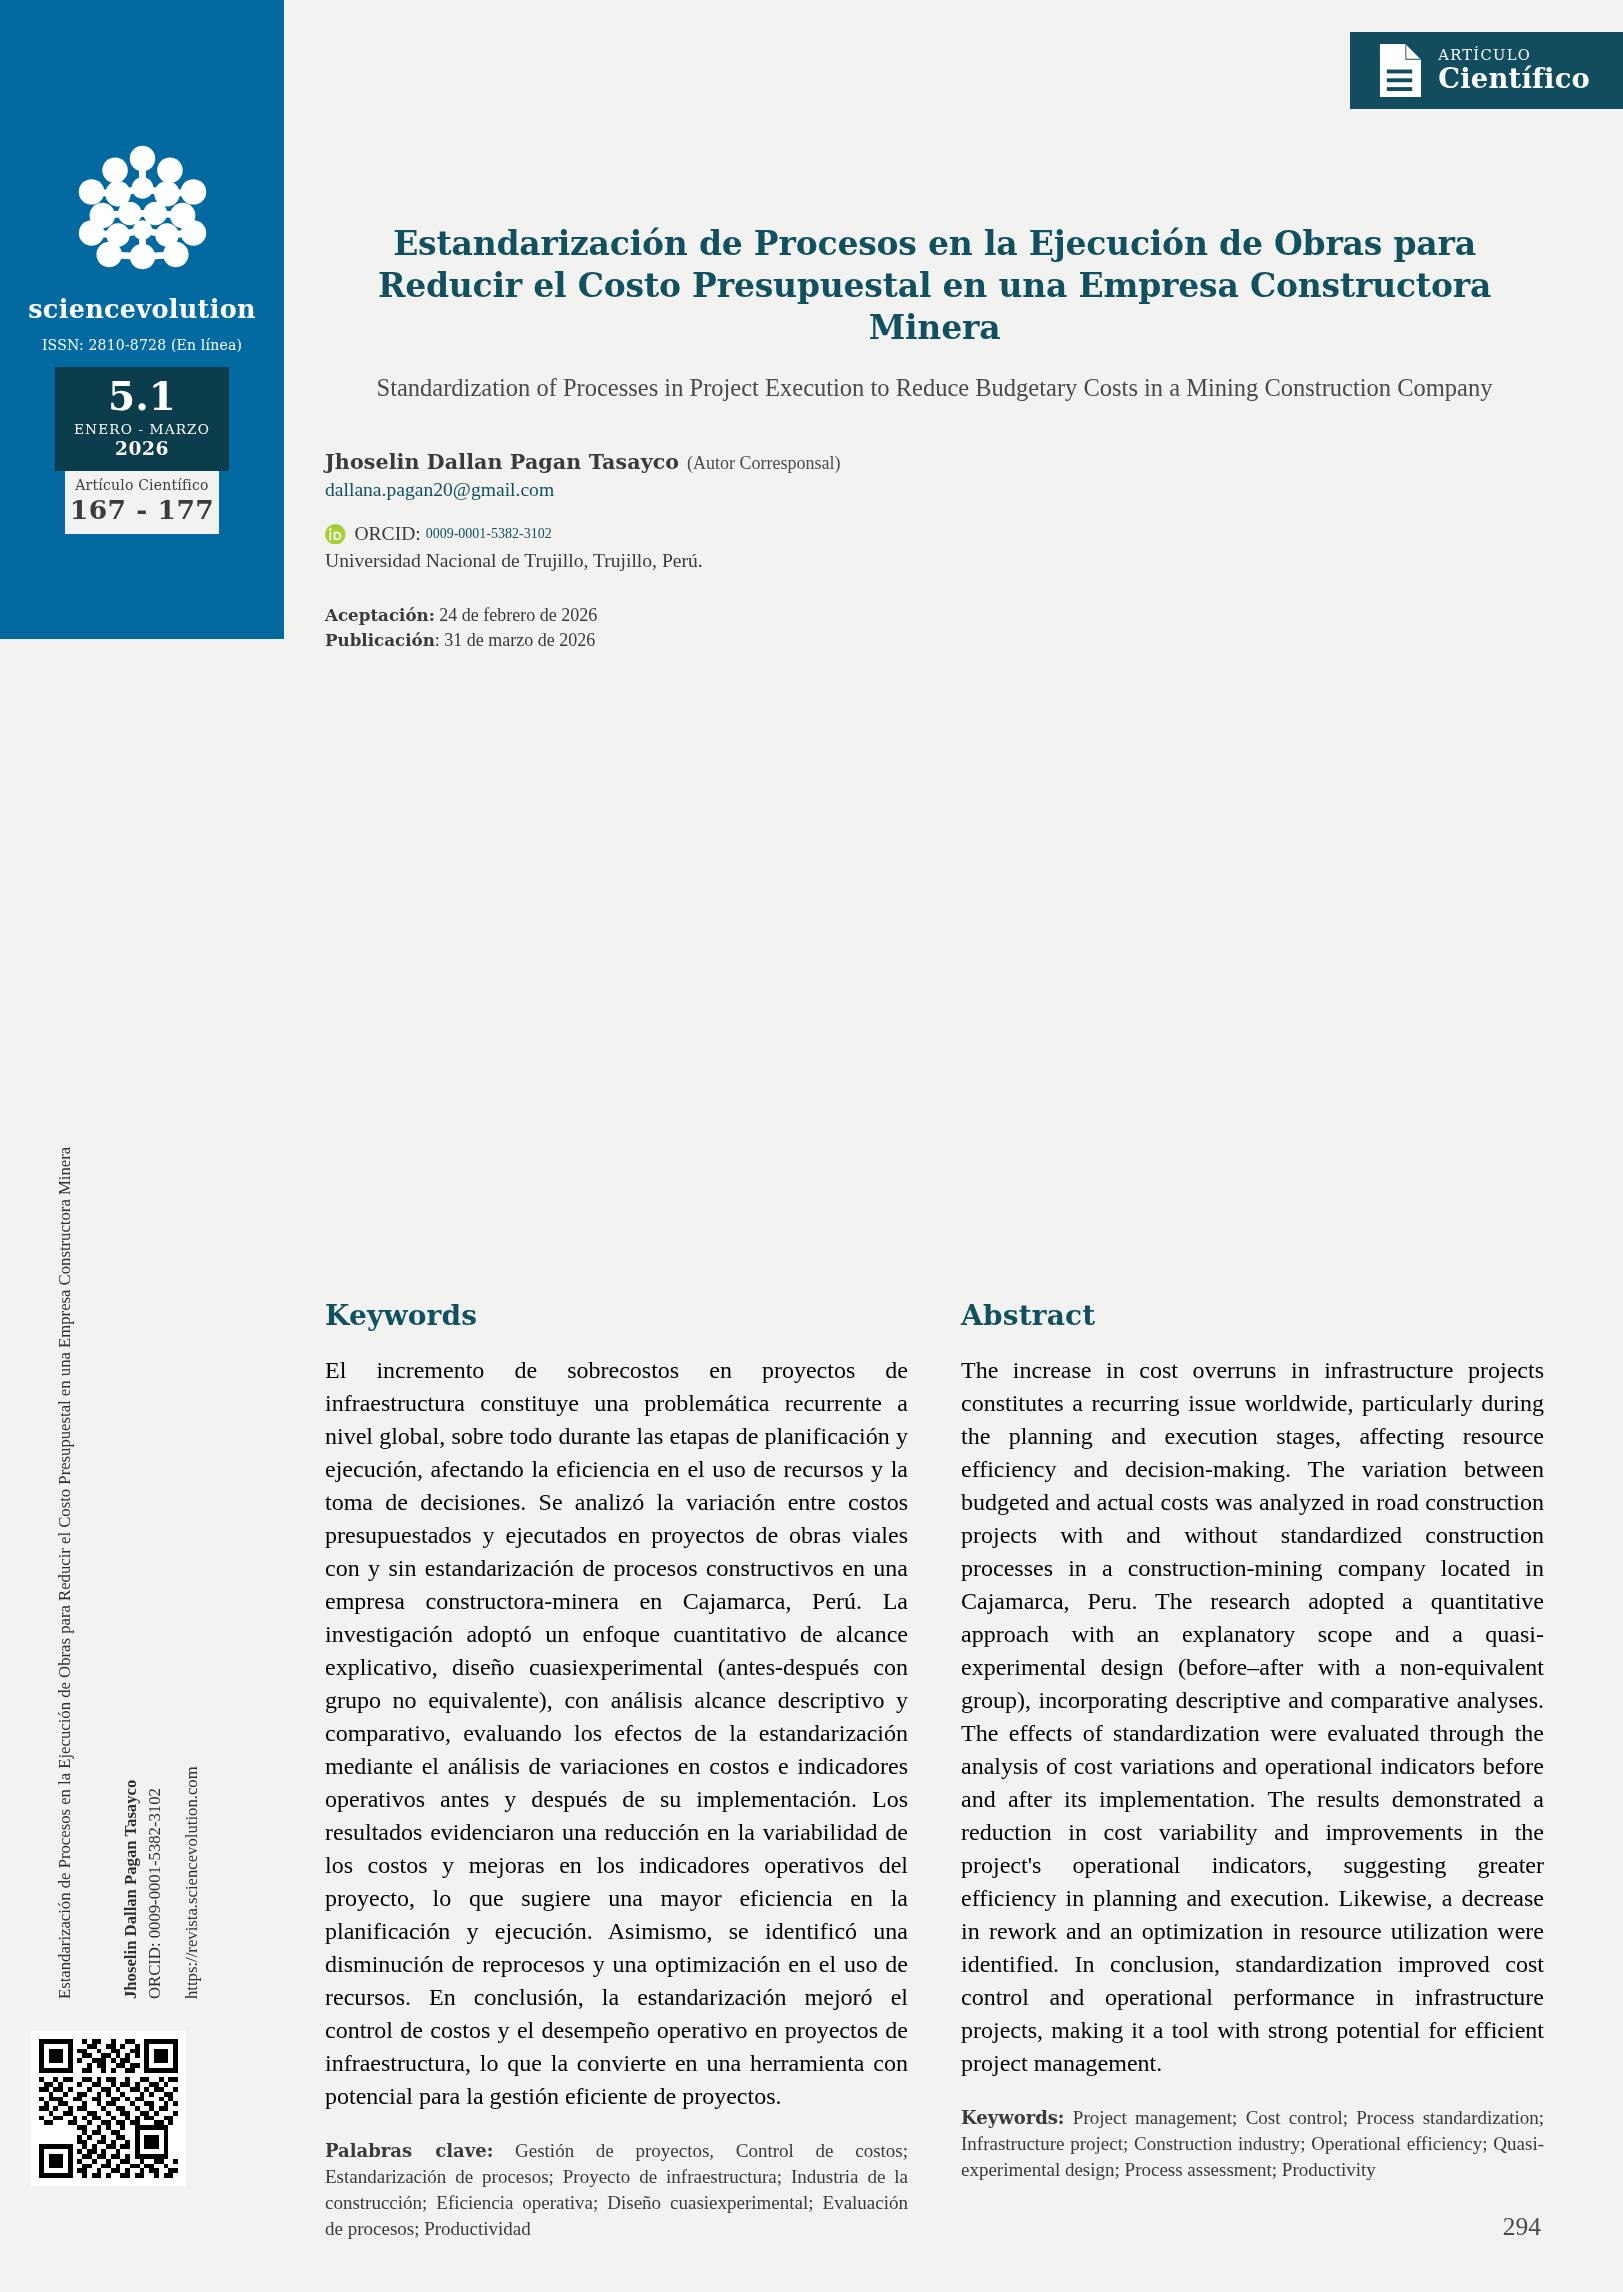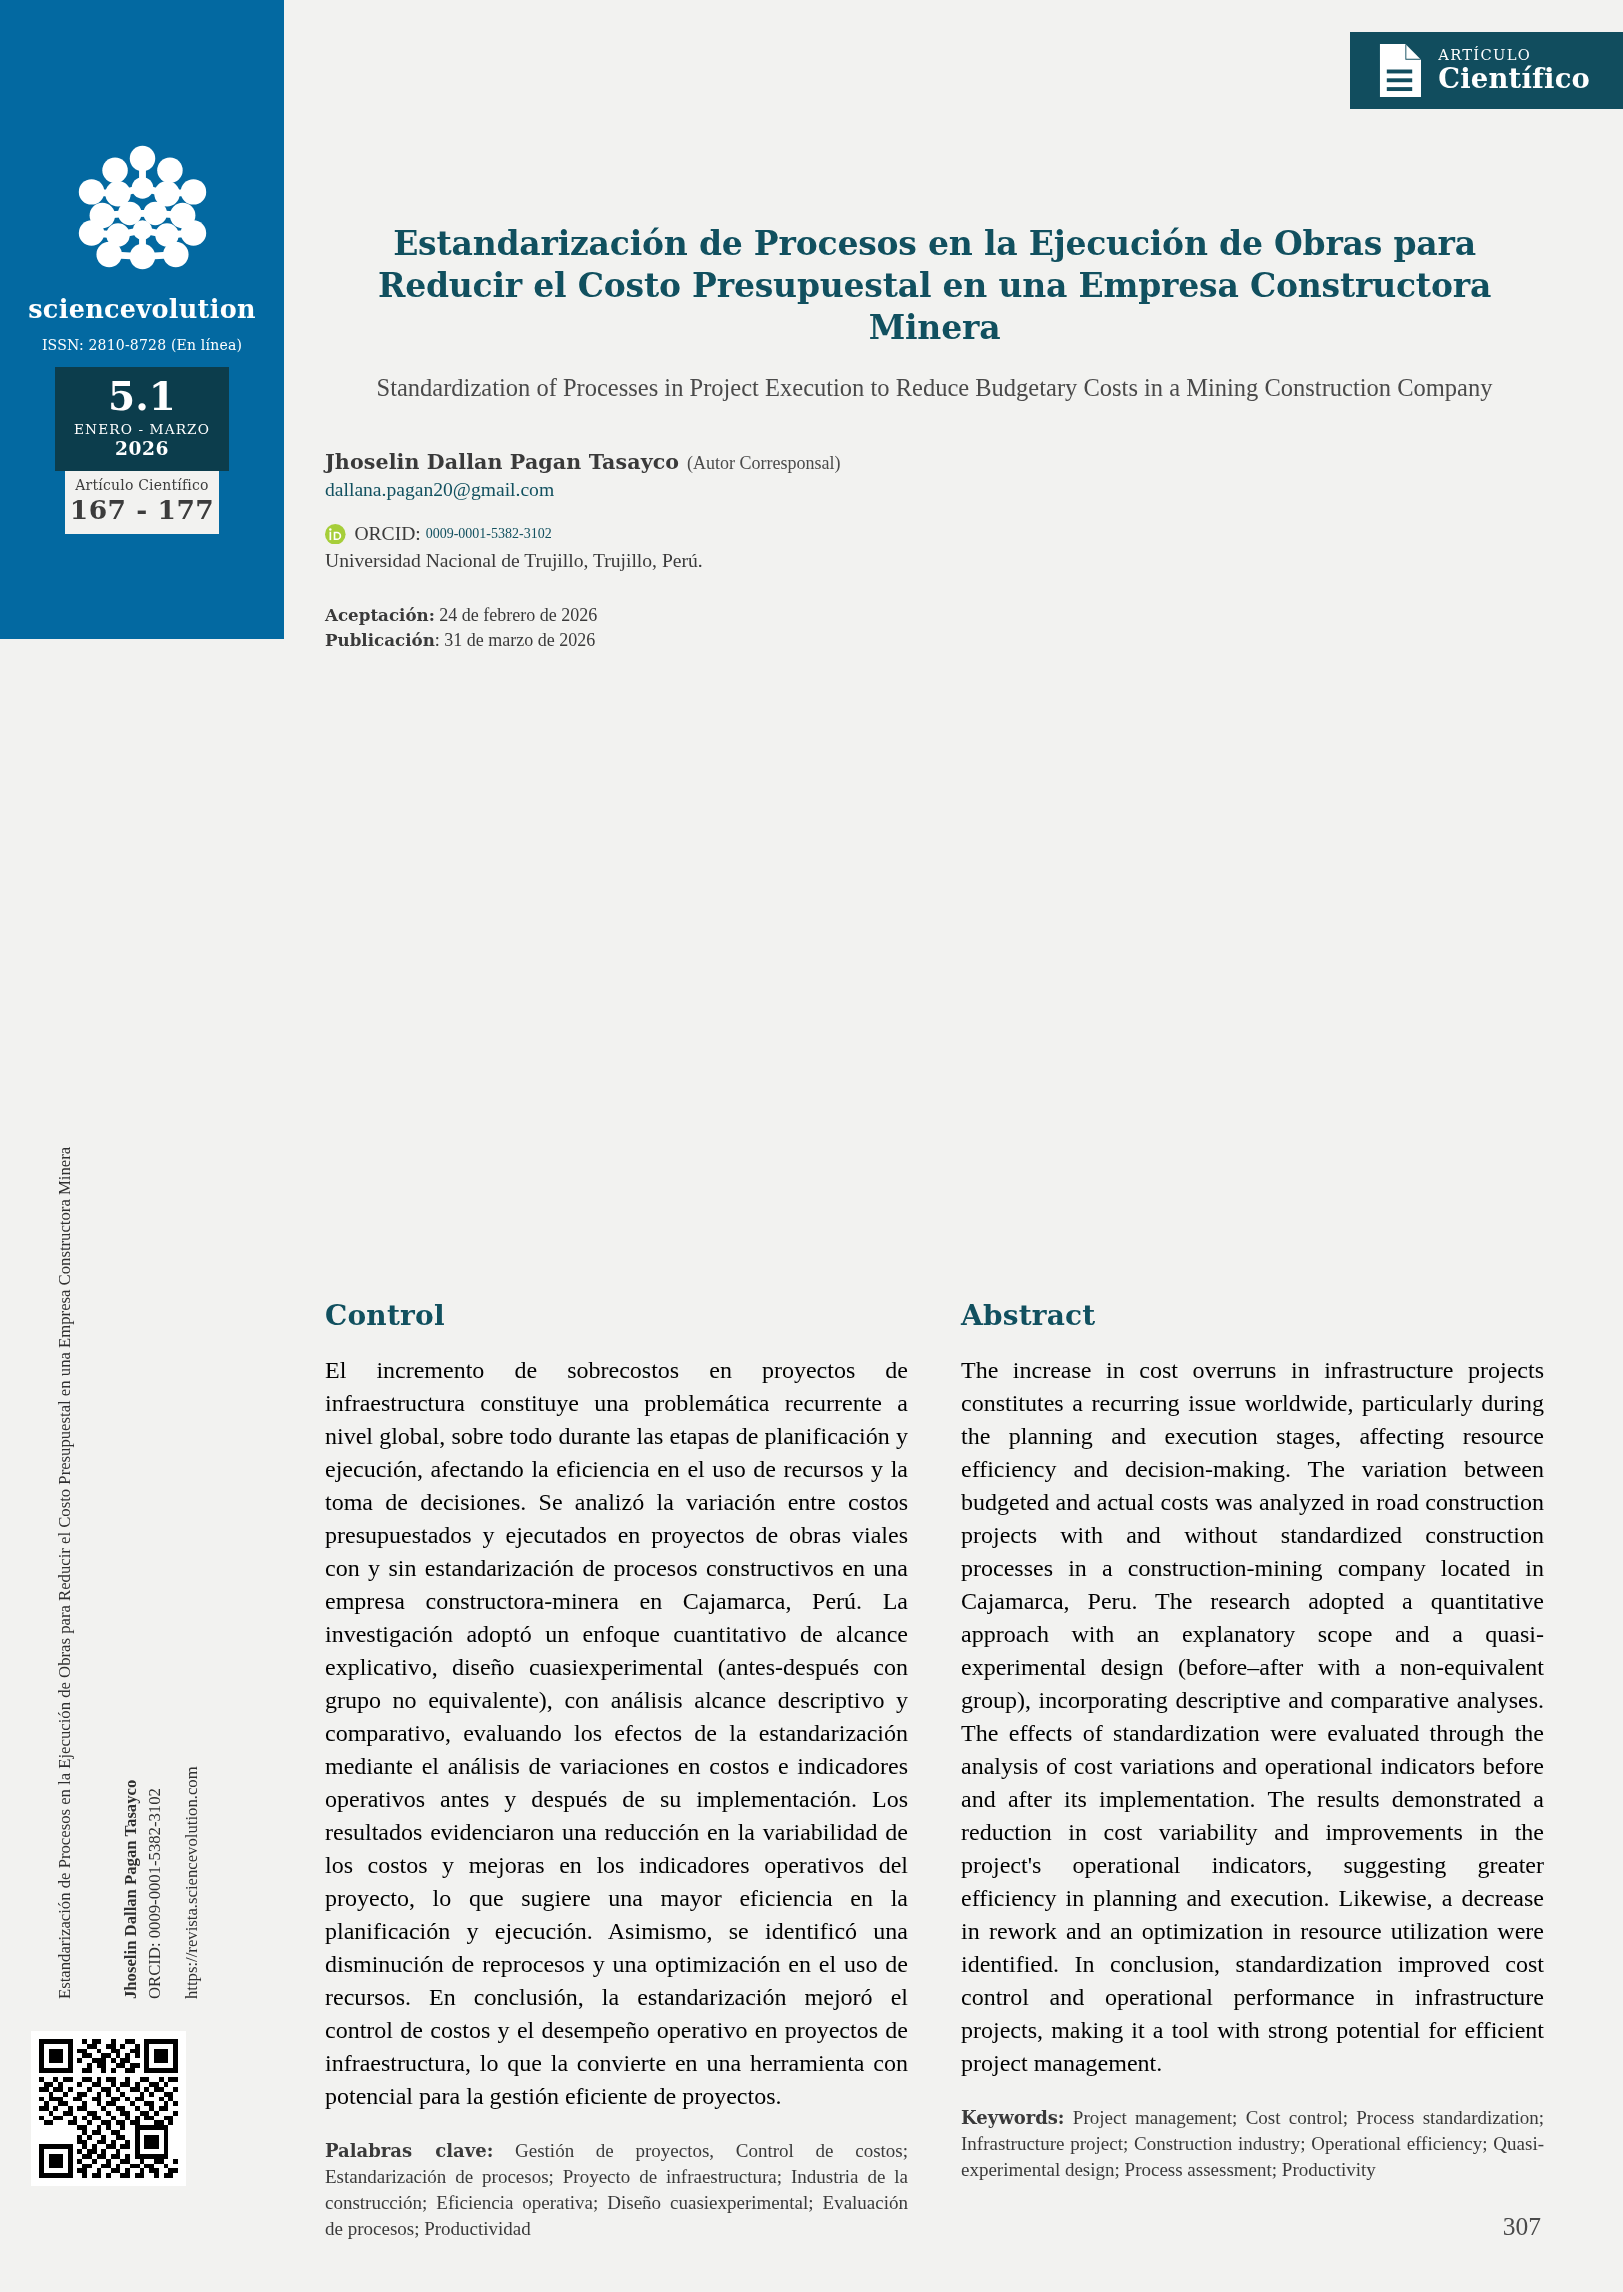--- a/index.html
+++ b/index.html
@@ -628,30 +628,30 @@
     </div>
     <div class="date-line">
       <b>Publicación</b><span>: 31 de marzo de 2026</span>
     </div>
   </div>
 </div>
 
 <div class="abstracts">
 
   <div class="abs-col">
-    <h2 class="abs-heading">Control</h2>
+    <h2 class="abs-heading">Keywords</h2>
     <p class="abs-body">El incremento de sobrecostos en proyectos de infraestructura constituye una problemática recurrente a nivel global, sobre todo durante las etapas de planificación y ejecución, afectando la eficiencia en el uso de recursos y la toma de decisiones. Se analizó la variación entre costos presupuestados y ejecutados en proyectos de obras viales con y sin estandarización de procesos constructivos en una empresa constructora-minera en Cajamarca, Perú. La investigación adoptó un enfoque cuantitativo de alcance explicativo, diseño cuasiexperimental (antes-después con grupo no equivalente), con análisis alcance descriptivo y comparativo, evaluando los efectos de la estandarización mediante el análisis de variaciones en costos e indicadores operativos antes y después de su implementación. Los resultados evidenciaron una reducción en la variabilidad de los costos y mejoras en los indicadores operativos del proyecto, lo que sugiere una mayor eficiencia en la planificación y ejecución. Asimismo, se identificó una disminución de reprocesos y una optimización en el uso de recursos. En conclusión, la estandarización mejoró el control de costos y el desempeño operativo en proyectos de infraestructura, lo que la convierte en una herramienta con potencial para la gestión eficiente de proyectos.</p>
     <div class="abs-keywords">
       <b>Palabras clave:</b><span> Gestión de proyectos, Control de costos; Estandarización de procesos; Proyecto de infraestructura; Industria de la construcción; Eficiencia operativa; Diseño cuasiexperimental; Evaluación de procesos; Productividad</span>
     </div>
   </div>
 
   <div class="abs-col">
     <h2 class="abs-heading">Abstract</h2>
     <p class="abs-body">The increase in cost overruns in infrastructure projects constitutes a recurring issue worldwide, particularly during the planning and execution stages, affecting resource efficiency and decision-making. The variation between budgeted and actual costs was analyzed in road construction projects with and without standardized construction processes in a construction-mining company located in Cajamarca, Peru. The research adopted a quantitative approach with an explanatory scope and a quasi-experimental design (before–after with a non-equivalent group), incorporating descriptive and comparative analyses. The effects of standardization were evaluated through the analysis of cost variations and operational indicators before and after its implementation. The results demonstrated a reduction in cost variability and improvements in the project's operational indicators, suggesting greater efficiency in planning and execution. Likewise, a decrease in rework and an optimization in resource utilization were identified. In conclusion, standardization improved cost control and operational performance in infrastructure projects, making it a tool with strong potential for efficient project management.</p>
     <div class="abs-keywords">
       <b>Keywords:</b><span> Project management; Cost control; Process standardization; Infrastructure project; Construction industry; Operational efficiency; Quasi-experimental design; Process assessment; Productivity</span>
     </div>
   </div>
 </div>
 
-<div class="page-number">307</div>
+<div class="page-number">294</div>
 
 
 </body></html>

